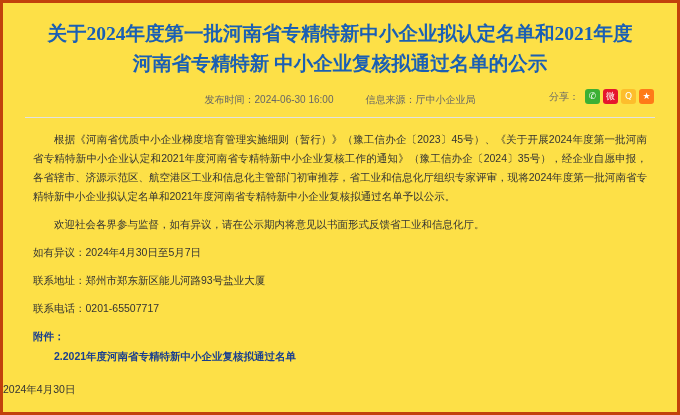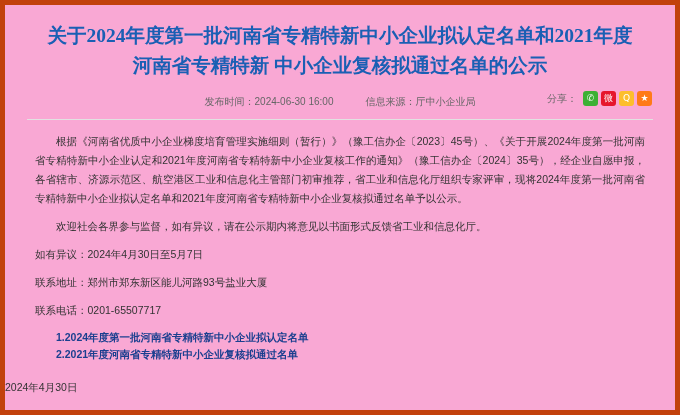--- a/index.html
+++ b/index.html
@@ -11,22 +11,22 @@
     height: 415px;
     background: #ffffff;
     font-family: "Liberation Sans", sans-serif;
     overflow: hidden;
   }
   .page {
     position: relative;
     width: 680px;
     height: 415px;
     box-sizing: border-box;
-    border: 5px solid #c2410c;
-    background: #f9a8d4;
+    border: 3px solid #c2410c;
+    background: #fde047;
   }
   .title {
     color: #1a5fb4;
     font-size: 19.5px;
     line-height: 30px;
     font-weight: 700;
     text-align: center;
     padding: 16px 40px 6px 40px;
     letter-spacing: 0px;
     font-family: "Liberation Serif", serif;
@@ -130,18 +130,18 @@
 
   <hr class="divider">
 
   <div class="content">
     <p class="para indent">根据《河南省优质中小企业梯度培育管理实施细则（暂行）》（豫工信办企〔2023〕45号）、《关于开展2024年度第一批河南省专精特新中小企业认定和2021年度河南省专精特新中小企业复核工作的通知》（豫工信办企〔2024〕35号），经企业自愿申报，各省辖市、济源示范区、航空港区工业和信息化主管部门初审推荐，省工业和信息化厅组织专家评审，现将2024年度第一批河南省专精特新中小企业拟认定名单和2021年度河南省专精特新中小企业复核拟通过名单予以公示。</p>
     <p class="para indent">欢迎社会各界参与监督，如有异议，请在公示期内将意见以书面形式反馈省工业和信息化厅。</p>
     <p class="para">如有异议：2024年4月30日至5月7日</p>
     <p class="para">联系地址：郑州市郑东新区能儿河路93号盐业大厦</p>
     <p class="para">联系电话：0201-65507717</p>
 
-    <div class="attach-item">1.2024年度第一批河南省专精特新中小企业拟认定名单</div>
+    <div class="attach-label">附件：</div>
     <div class="attach-item">2.2021年度河南省专精特新中小企业复核拟通过名单</div>
   </div>
 
   <div class="date-right">2024年4月30日</div>
 </div>
 
 </body></html>

